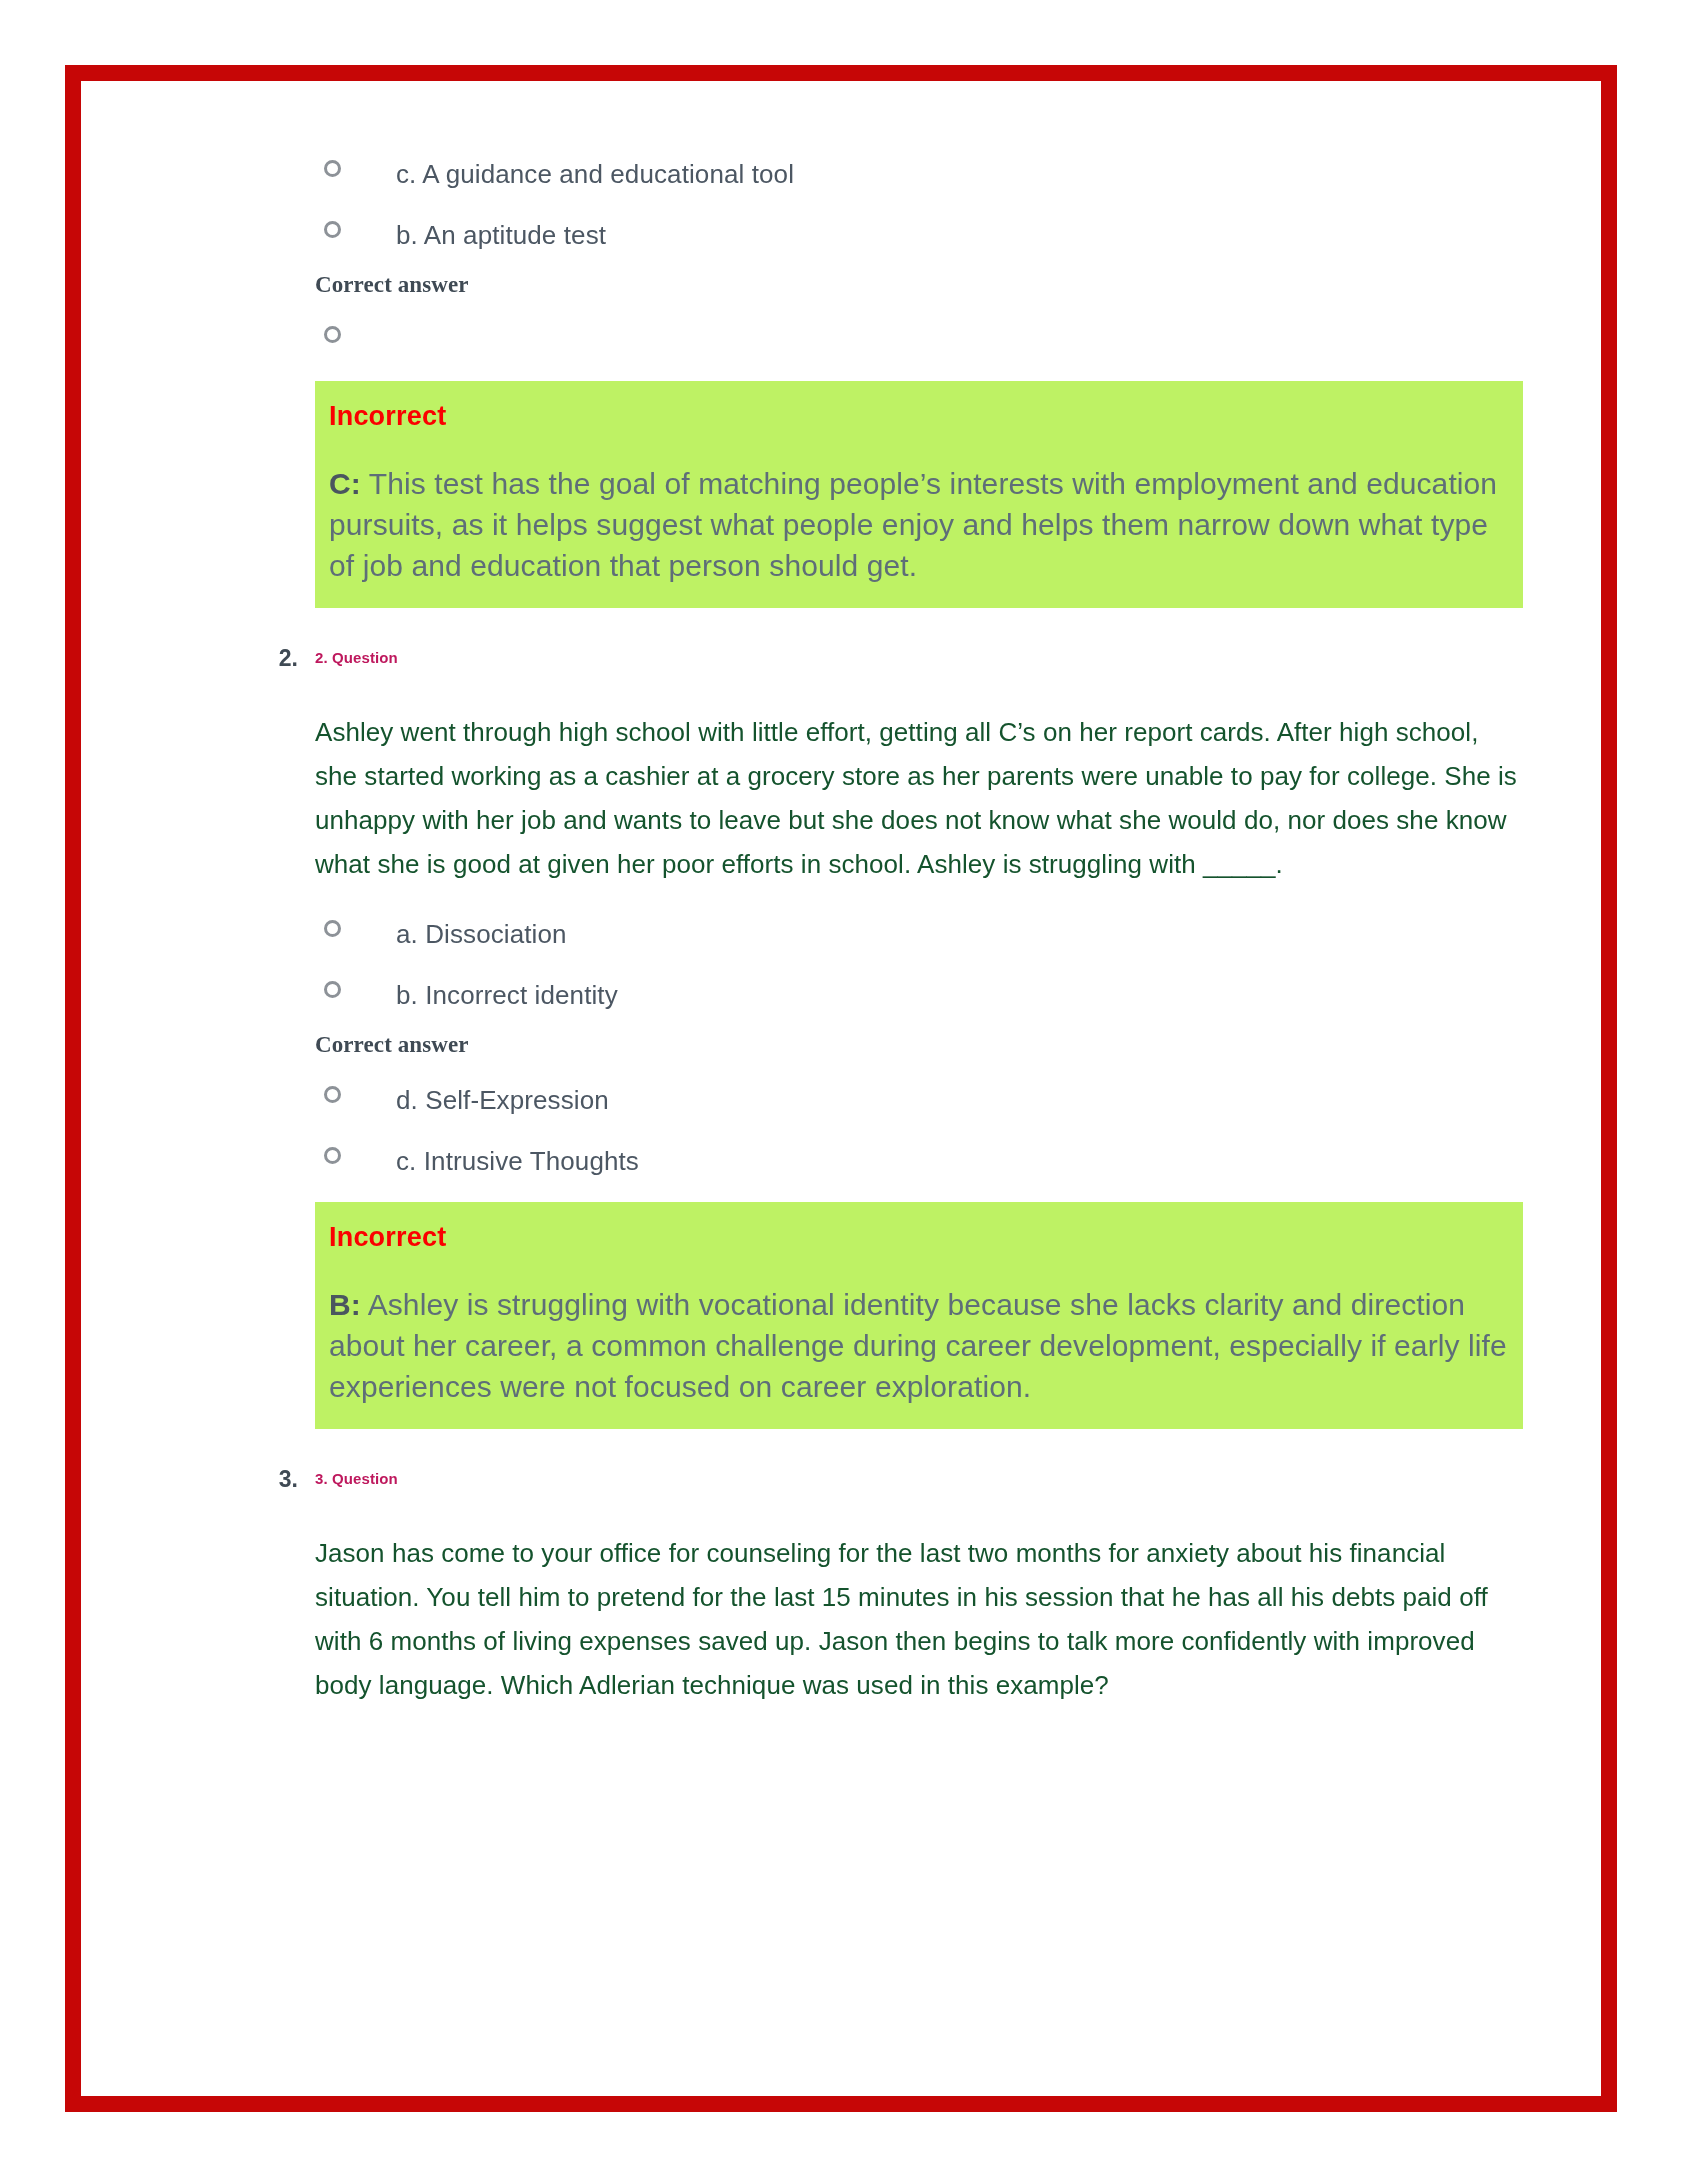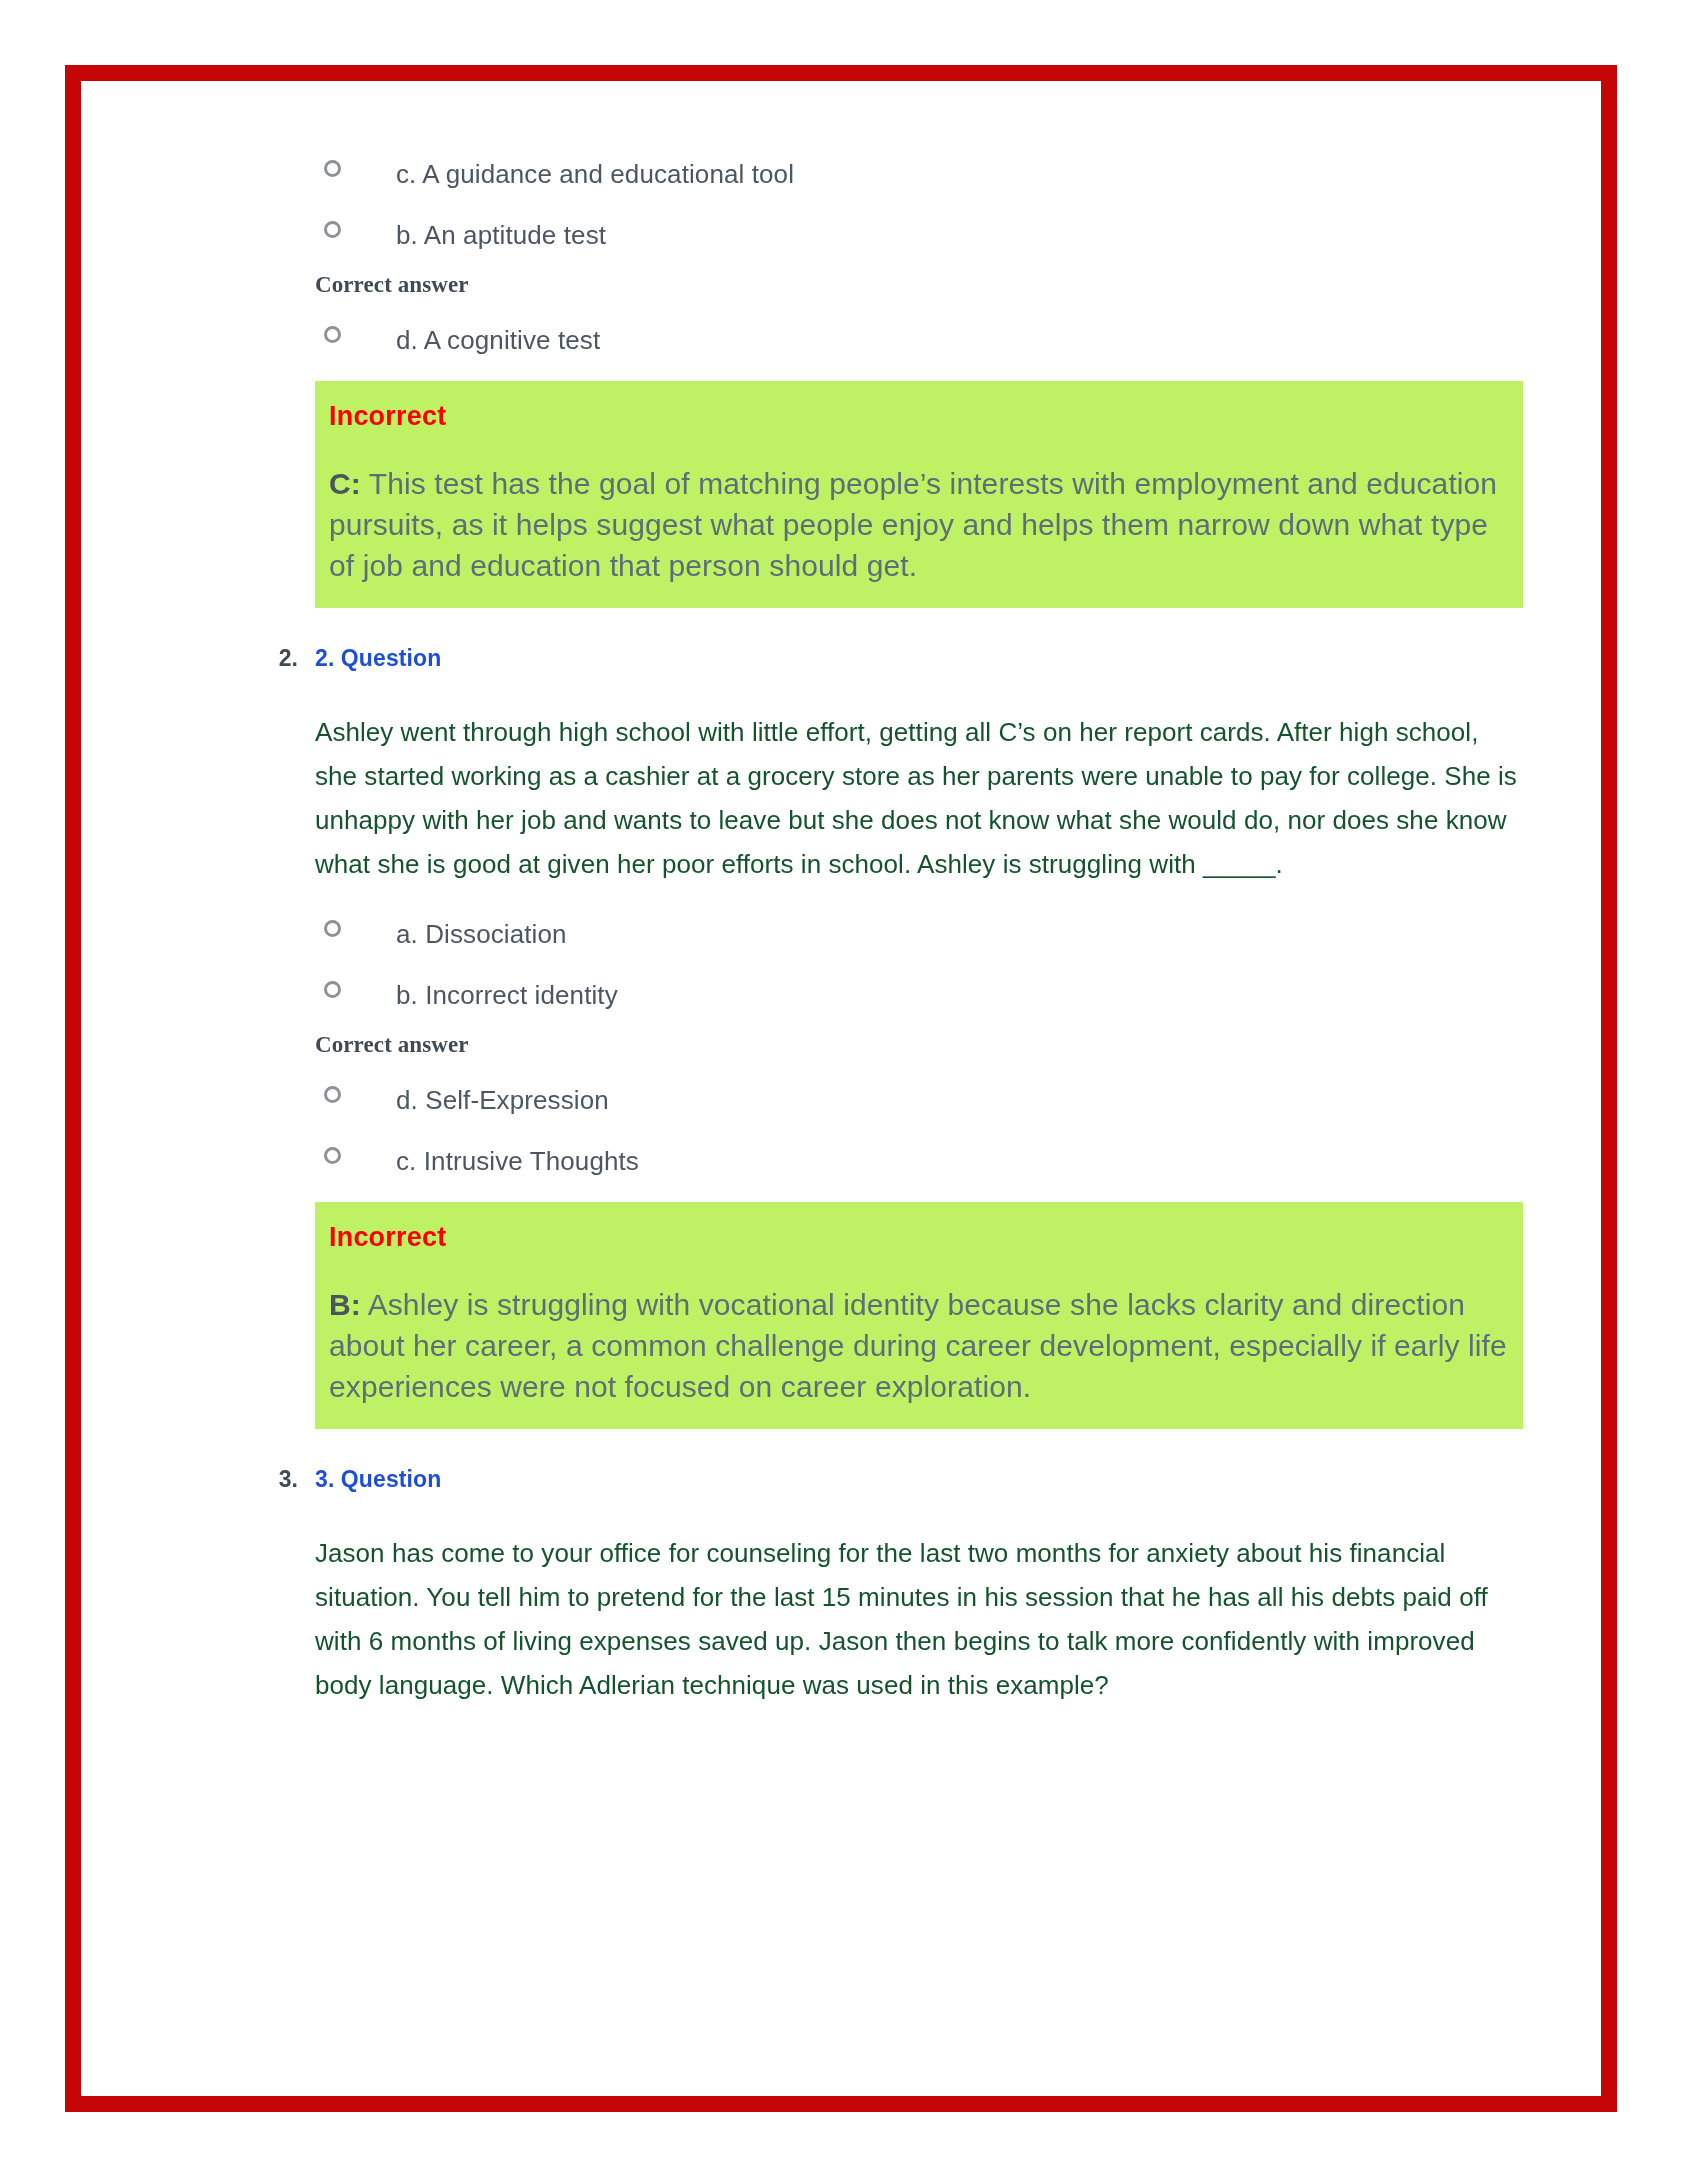--- a/index.html
+++ b/index.html
@@ -107,23 +107,23 @@
     left: -65px;
     top: 0;
     width: 48px;
     text-align: right;
     font-size: 23px;
     font-weight: bold;
     color: #3f4a54;
     line-height: 32px;
   }
   .q-heading {
-    font-size: 23px;
-    font-weight: bold;
-    color: #1d4ed8;
+    font-size: 15px;
+    font-weight: bold;
+    color: #be185d;
     line-height: 32px;
     letter-spacing: 0.1px;
   }
   .q-text {
     font-size: 26px;
     line-height: 44px;
     color: #14532d;
     margin-top: 36px;
     margin-bottom: 26px;
     letter-spacing: 0.05px;
@@ -144,21 +144,20 @@
 
       <div class="option-row">
         <span class="radio-icon"></span>
         <span class="option-label">b. An aptitude test</span>
       </div>
 
       <div class="correct-answer">Correct answer</div>
 
       <div class="option-row">
         <span class="radio-icon"></span>
-        <span class="option-label">d. A cognitive test</span>
       </div>
 
       <div class="feedback">
         <div class="feedback-title">Incorrect</div>
         <div class="feedback-body"><span class="lead">C:</span><span> This test has the goal of matching people’s interests with employment and education pursuits, as it helps suggest what people enjoy and helps them narrow down what type of job and education that person should get.</span></div>
       </div>
     </div>
 
     <div class="question-block">
       <span class="q-marker">2.</span>

